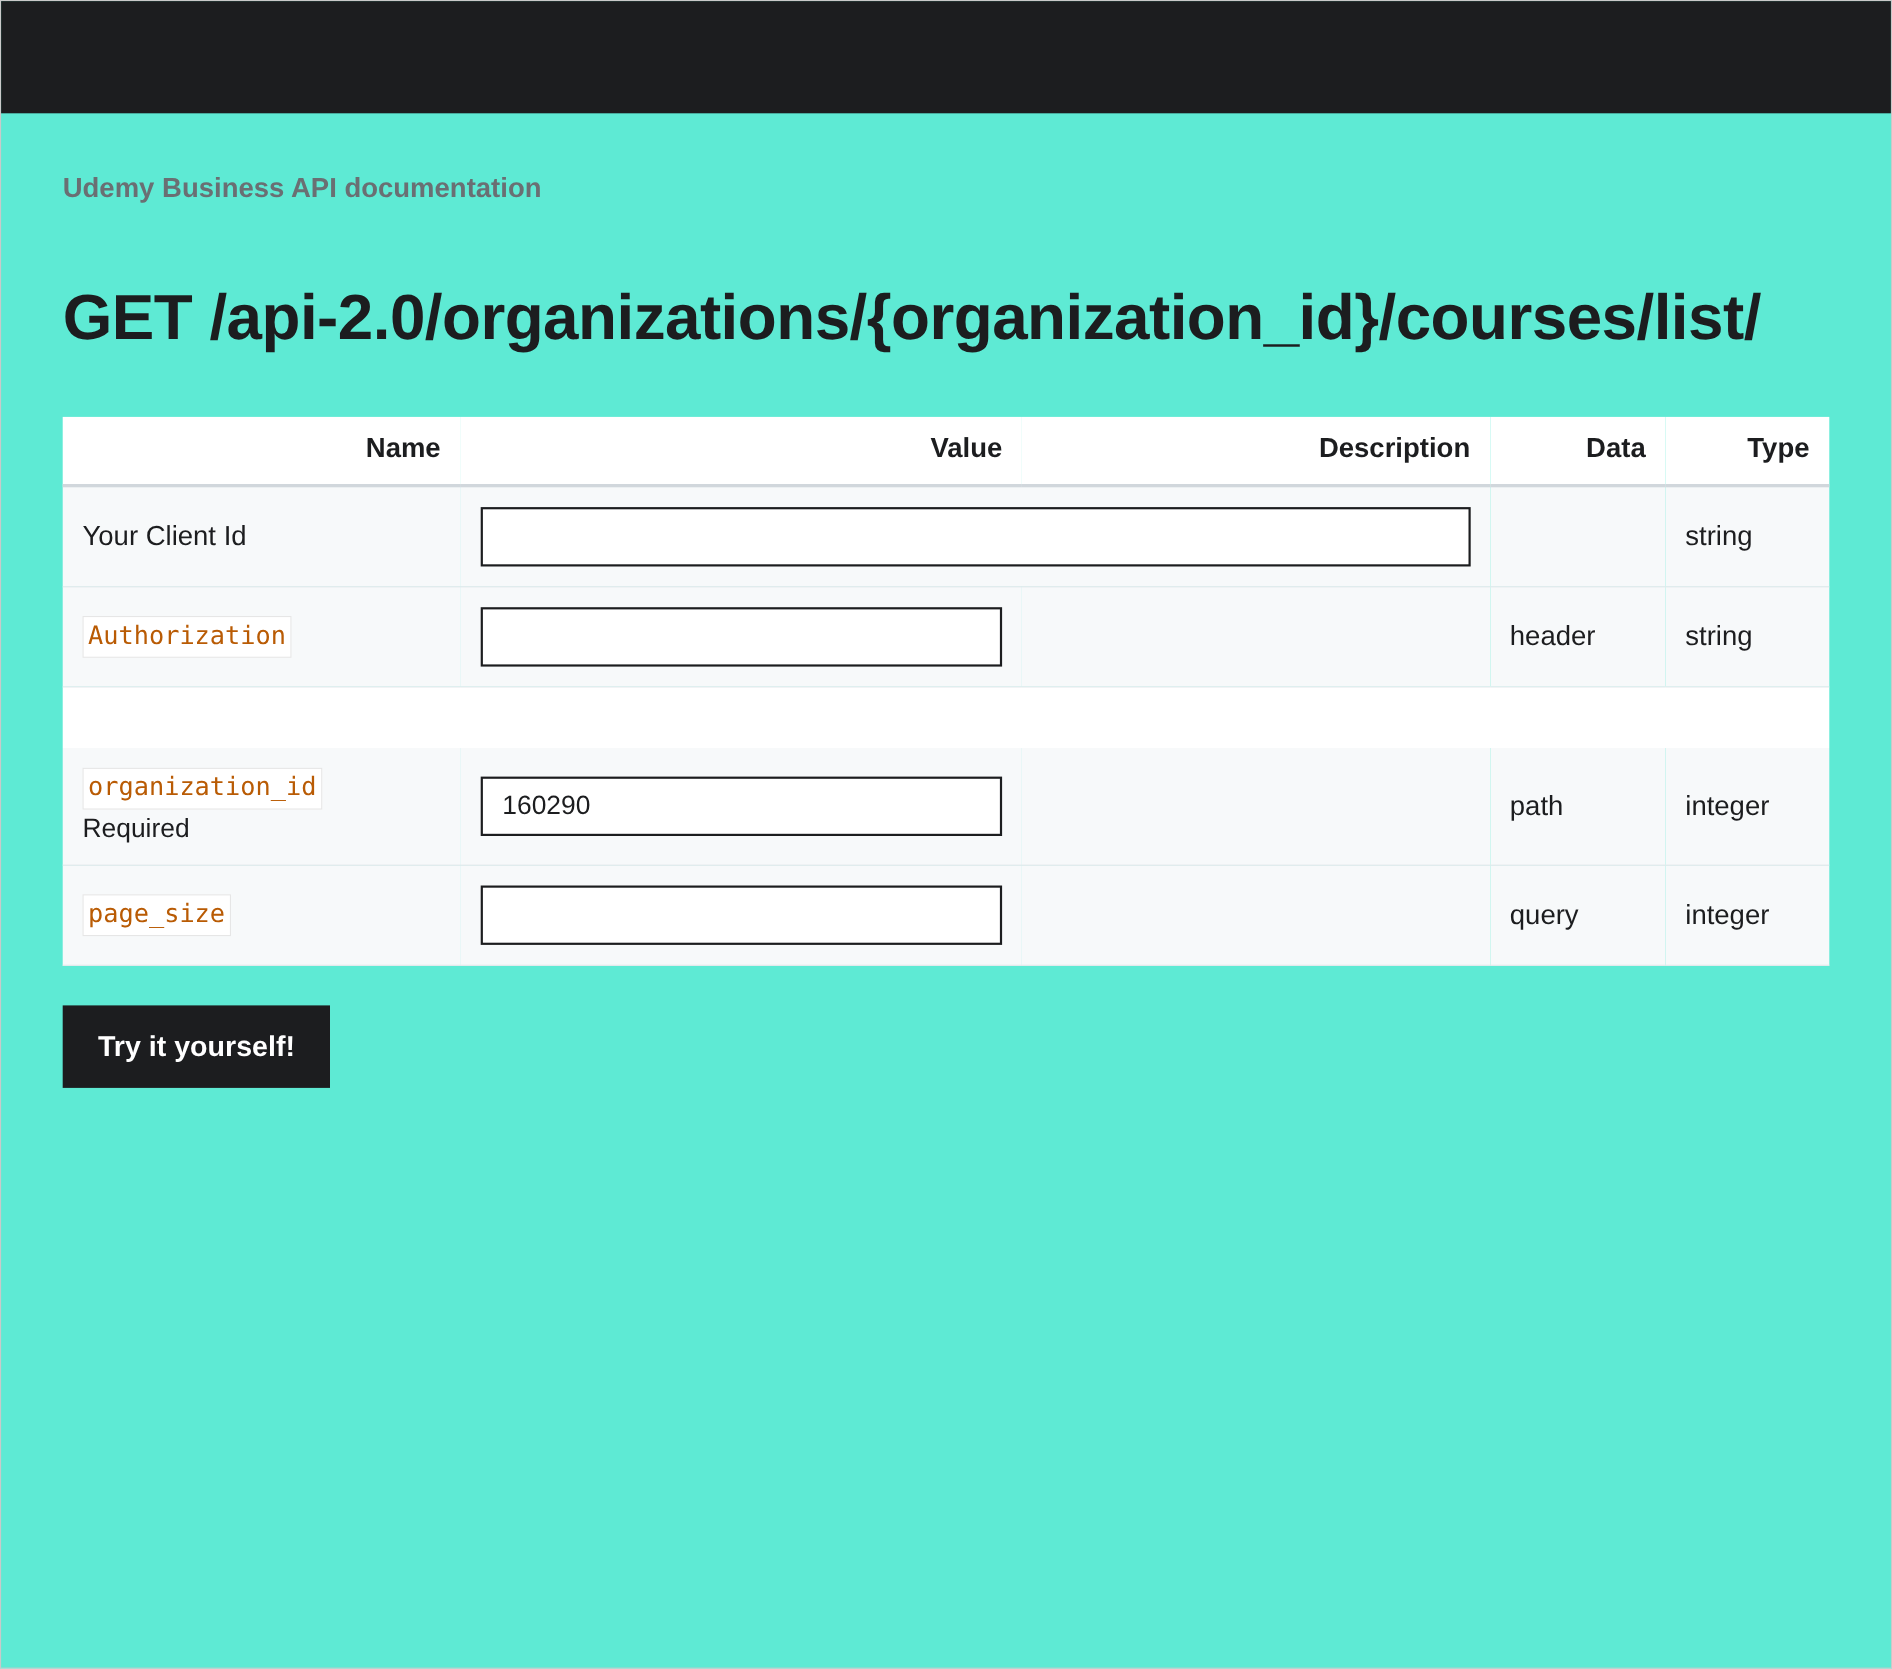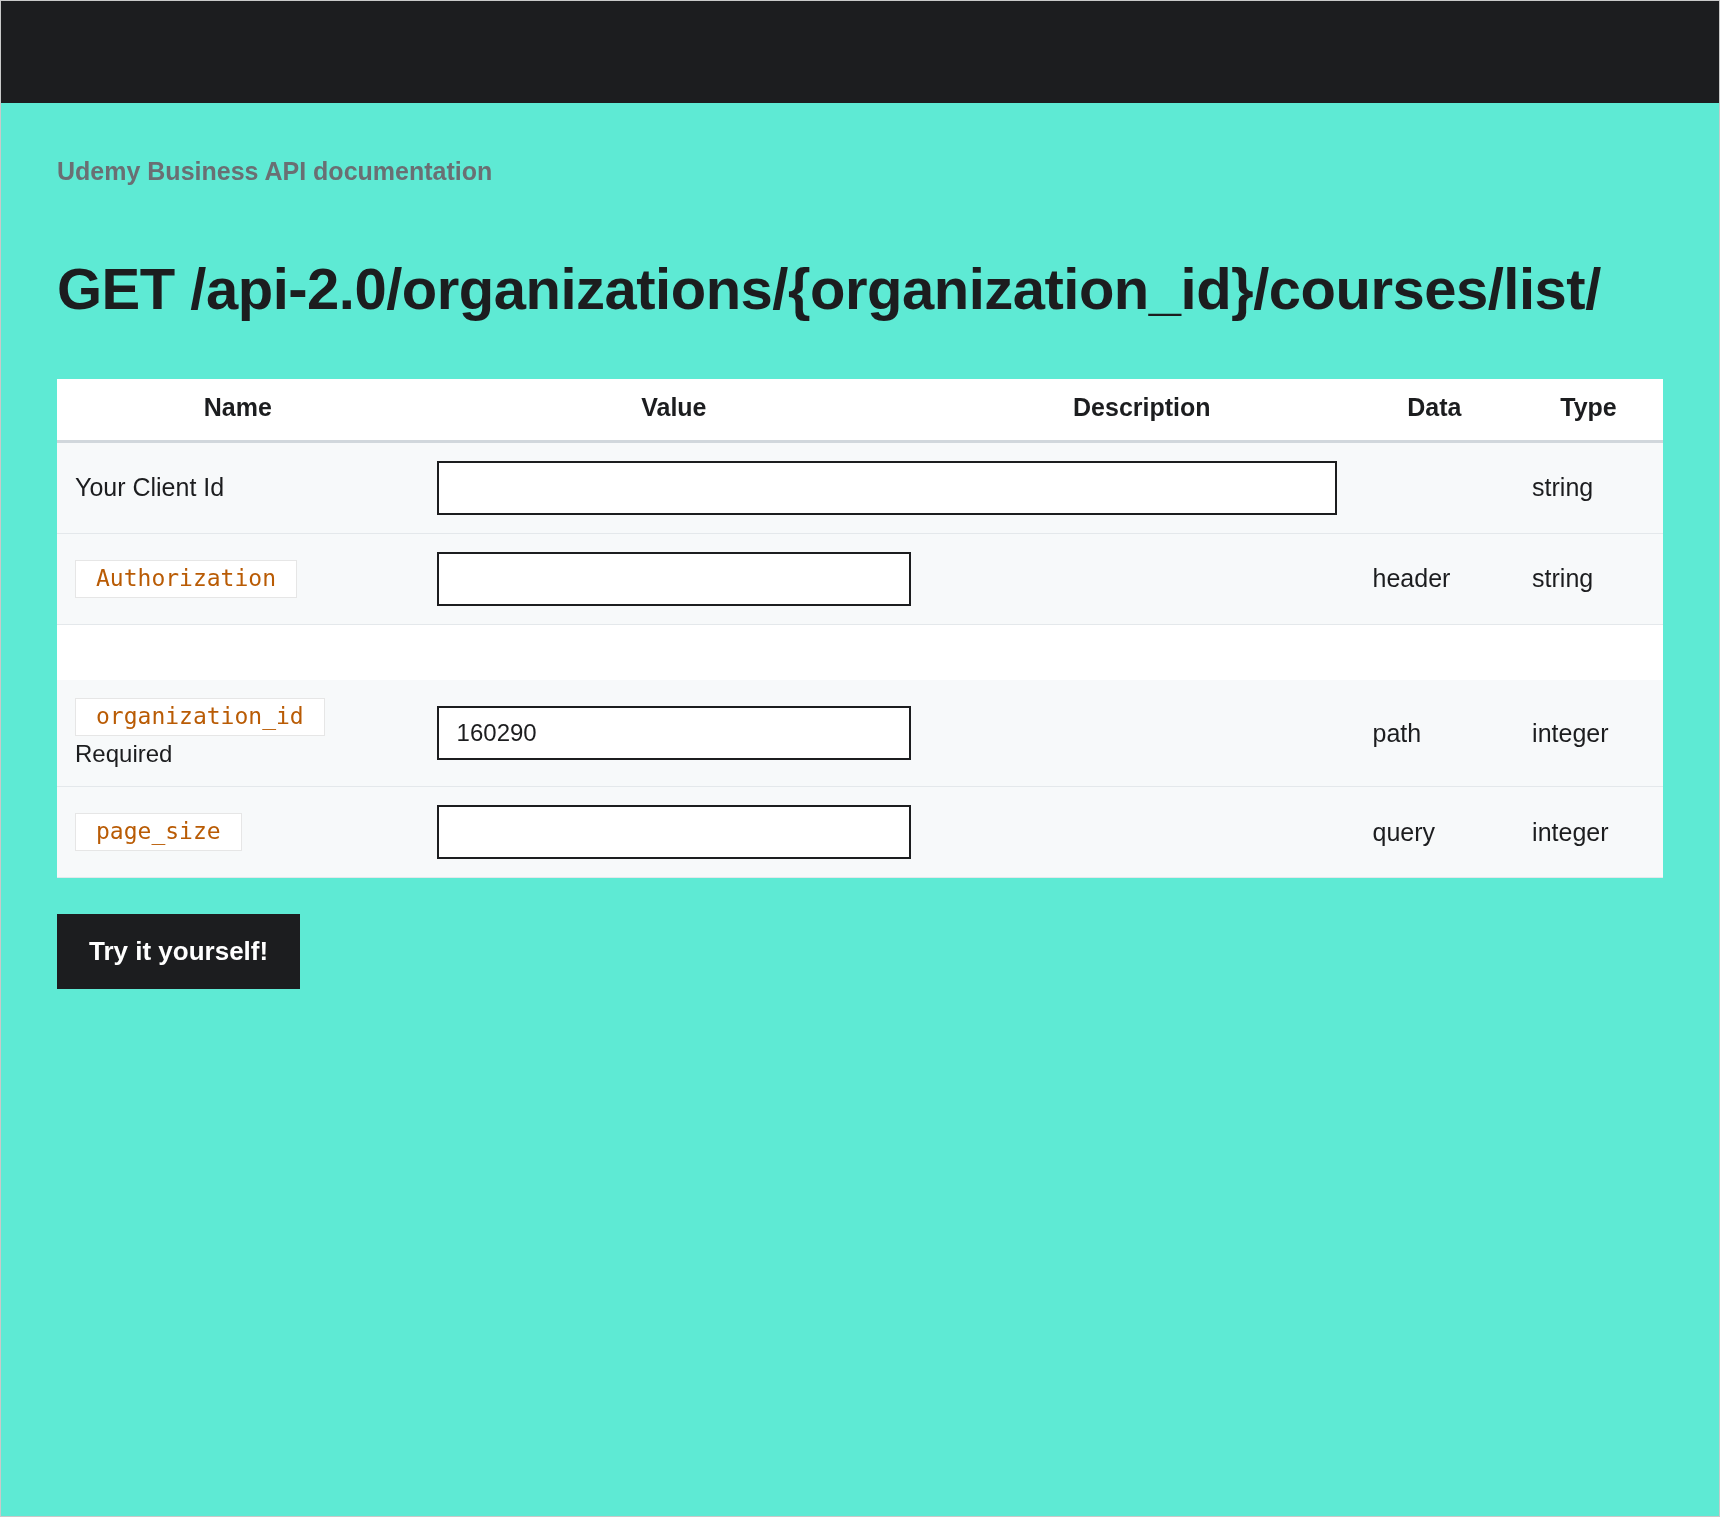--- a/index.html
+++ b/index.html
@@ -35,21 +35,21 @@
     line-height: 1.15;
     letter-spacing: -0.5px;
     margin-bottom: 56px;
     word-break: break-word;
   }
   table.params {
     width: 100%;
     border-collapse: collapse;
   }
   table.params thead th {
-    text-align: center;
+    text-align: right;
     font-size: 25px;
     font-weight: 700;
     padding: 14px 18px 18px 18px;
     border-bottom: 3px solid #d1d7dc;
     background: #fff;
   }
   table.params tbody tr.param-row td {
     background: #f7f9fa;
     border-bottom: 1px solid #e4e8eb;
     padding: 18px;
@@ -66,21 +66,21 @@
   .col-value { width: 480px; }
   .col-desc  { width: 400px; }
   .col-data  { width: 150px; }
   .col-type  { width: 140px; }
   .code-badge {
     display: inline-block;
     font-family: ui-monospace, SFMono-Regular, Menlo, Consolas, monospace;
     color: #b95b04;
     background: #fff;
     border: 1px solid #e6e6e6;
-    padding: 3px 20px;
+    padding: 3px 4px;
     font-size: 23px;
     line-height: 1.3;
   }
   .required {
     display: block;
     font-size: 24px;
     color: #1c1d1f;
     margin-top: 4px;
   }
   input.param-input {

